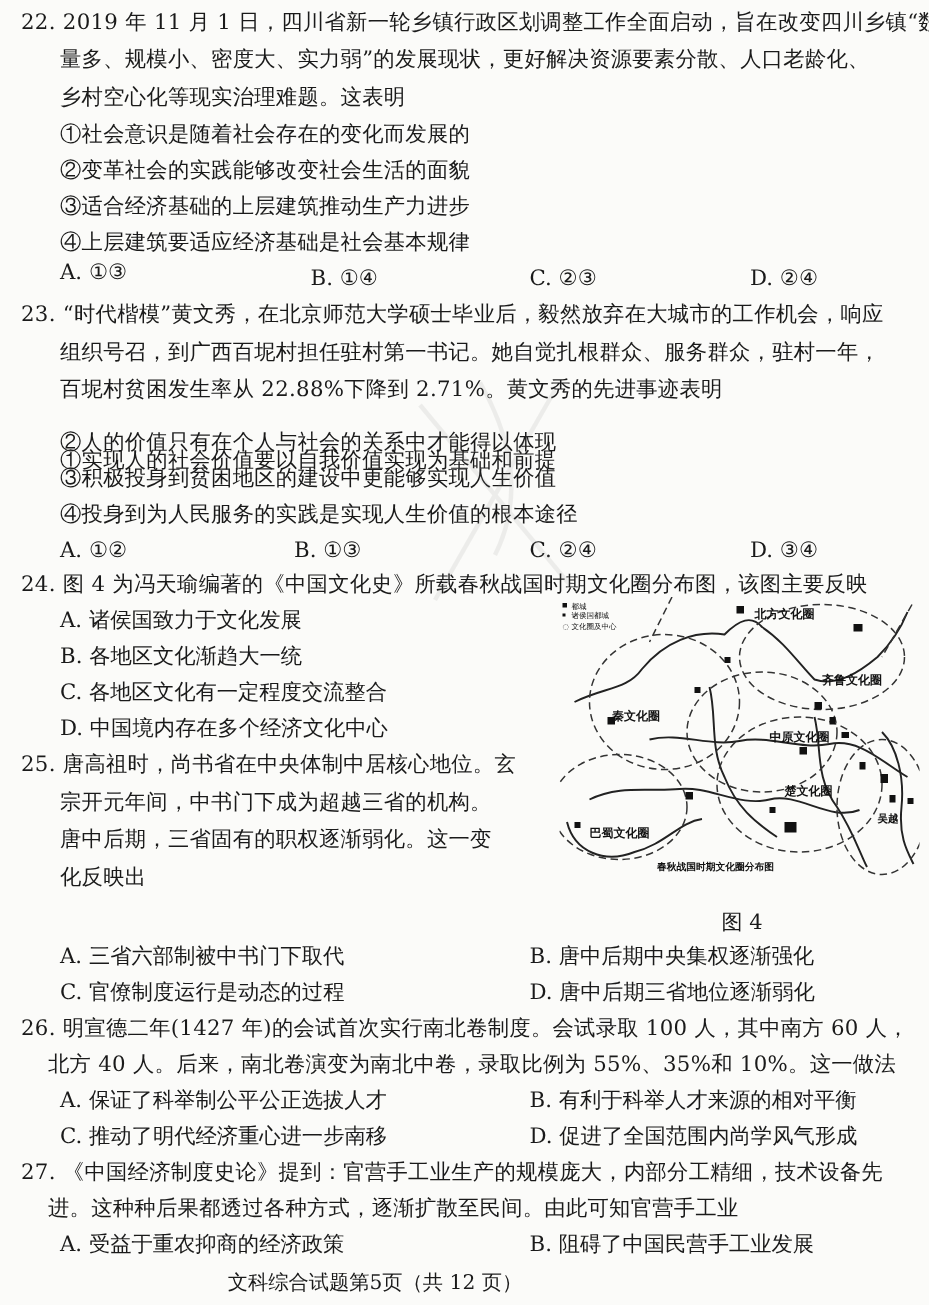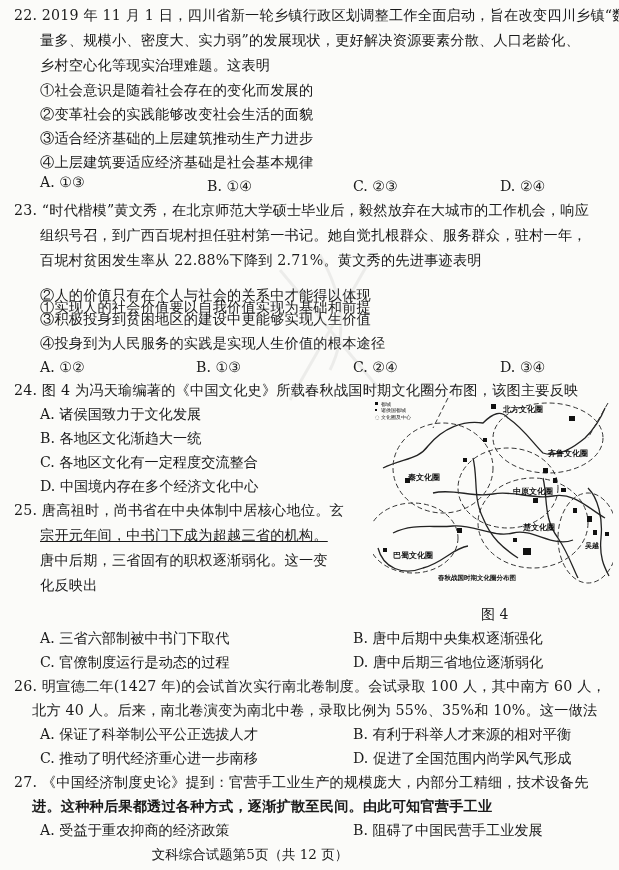--- a/index.html
+++ b/index.html
@@ -46,21 +46,21 @@
   <div class="opt" style="left:353px;top:357px;">C. ②④</div>
   <div class="opt" style="left:500px;top:357px;">D. ③④</div>
 
   <div class="line" style="left:14px;top:380px;">24. 图 4 为冯天瑜编著的《中国文化史》所载春秋战国时期文化圈分布图，该图主要反映</div>
   <div class="opt" style="left:40px;top:404px;">A. 诸侯国致力于文化发展</div>
   <div class="opt" style="left:40px;top:428px;">B. 各地区文化渐趋大一统</div>
   <div class="opt" style="left:40px;top:476px;">D. 中国境内存在多个经济文化中心</div>
   <div class="opt" style="left:40px;top:452px;">C. 各地区文化有一定程度交流整合</div>
 
   <div class="line" style="left:14px;top:500px;">25. 唐高祖时，尚书省在中央体制中居核心地位。玄</div>
-  <div class="line" style="left:40px;top:525px;text-decoration:underline;">宗开元年间，中书门下成为超越三省的机构。</div>
+  <div class="line" style="left:40px;top:525px;">宗开元年间，中书门下成为超越三省的机构。</div>
   <div class="line" style="left:40px;top:550px;">唐中后期，三省固有的职权逐渐弱化。这一变</div>
   <div class="line" style="left:40px;top:575px;">化反映出</div>
 
   <div class="map-wrap">
     <svg viewBox="0 0 240 188">
       <g fill="none" stroke="#222" stroke-width="1.3">
         <path d="M10 70 C30 60 45 62 55 48 C70 30 90 22 110 25 C120 15 128 12 135 20 C150 30 160 45 170 55 C185 60 200 50 212 40 C222 30 228 20 232 10"></path>
         <path d="M60 95 C80 90 100 100 120 96 C140 92 160 102 180 98 C200 94 215 110 232 120"></path>
         <path d="M20 135 C40 125 60 130 80 128 C100 126 120 140 140 135 C160 130 180 150 200 142"></path>
         <path d="M5 150 C10 170 30 178 50 170 C70 165 80 150 95 148"></path>
@@ -125,21 +125,21 @@
   <div class="opt" style="left:353px;top:652px;">D. 唐中后期三省地位逐渐弱化</div>
 
   <div class="line" style="left:14px;top:676px;">26. 明宣德二年(1427 年)的会试首次实行南北卷制度。会试录取 100 人，其中南方 60 人，</div>
   <div class="line" style="left:32px;top:700px;">北方 40 人。后来，南北卷演变为南北中卷，录取比例为 55%、35%和 10%。这一做法</div>
   <div class="opt" style="left:40px;top:724px;">A. 保证了科举制公平公正选拔人才</div>
   <div class="opt" style="left:353px;top:724px;">B. 有利于科举人才来源的相对平衡</div>
   <div class="opt" style="left:40px;top:748px;">C. 推动了明代经济重心进一步南移</div>
   <div class="opt" style="left:353px;top:748px;">D. 促进了全国范围内尚学风气形成</div>
 
   <div class="line" style="left:14px;top:772px;">27. 《中国经济制度史论》提到：官营手工业生产的规模庞大，内部分工精细，技术设备先</div>
-  <div class="line" style="left:32px;top:796px;font-weight:bold;">进。这种种后果都透过各种方式，逐渐扩散至民间。由此可知官营手工业</div>
+  <div class="line" style="left:32px;top:796px;">进。这种种后果都透过各种方式，逐渐扩散至民间。由此可知官营手工业</div>
   <div class="opt" style="left:40px;top:820px;">A. 受益于重农抑商的经济政策</div>
   <div class="opt" style="left:353px;top:820px;">B. 阻碍了中国民营手工业发展</div>
 
   <div class="footer">文科综合试题第5页（共 12 页）</div>
 
   <svg class="watermark" viewBox="0 0 140 160">
     <g fill="none" stroke="#888" stroke-width="3">
       <path d="M20 20 L120 140"></path>
         <path d="M110 10 L30 150"></path>
         <path d="M60 5 C80 40 90 80 70 120"></path>

